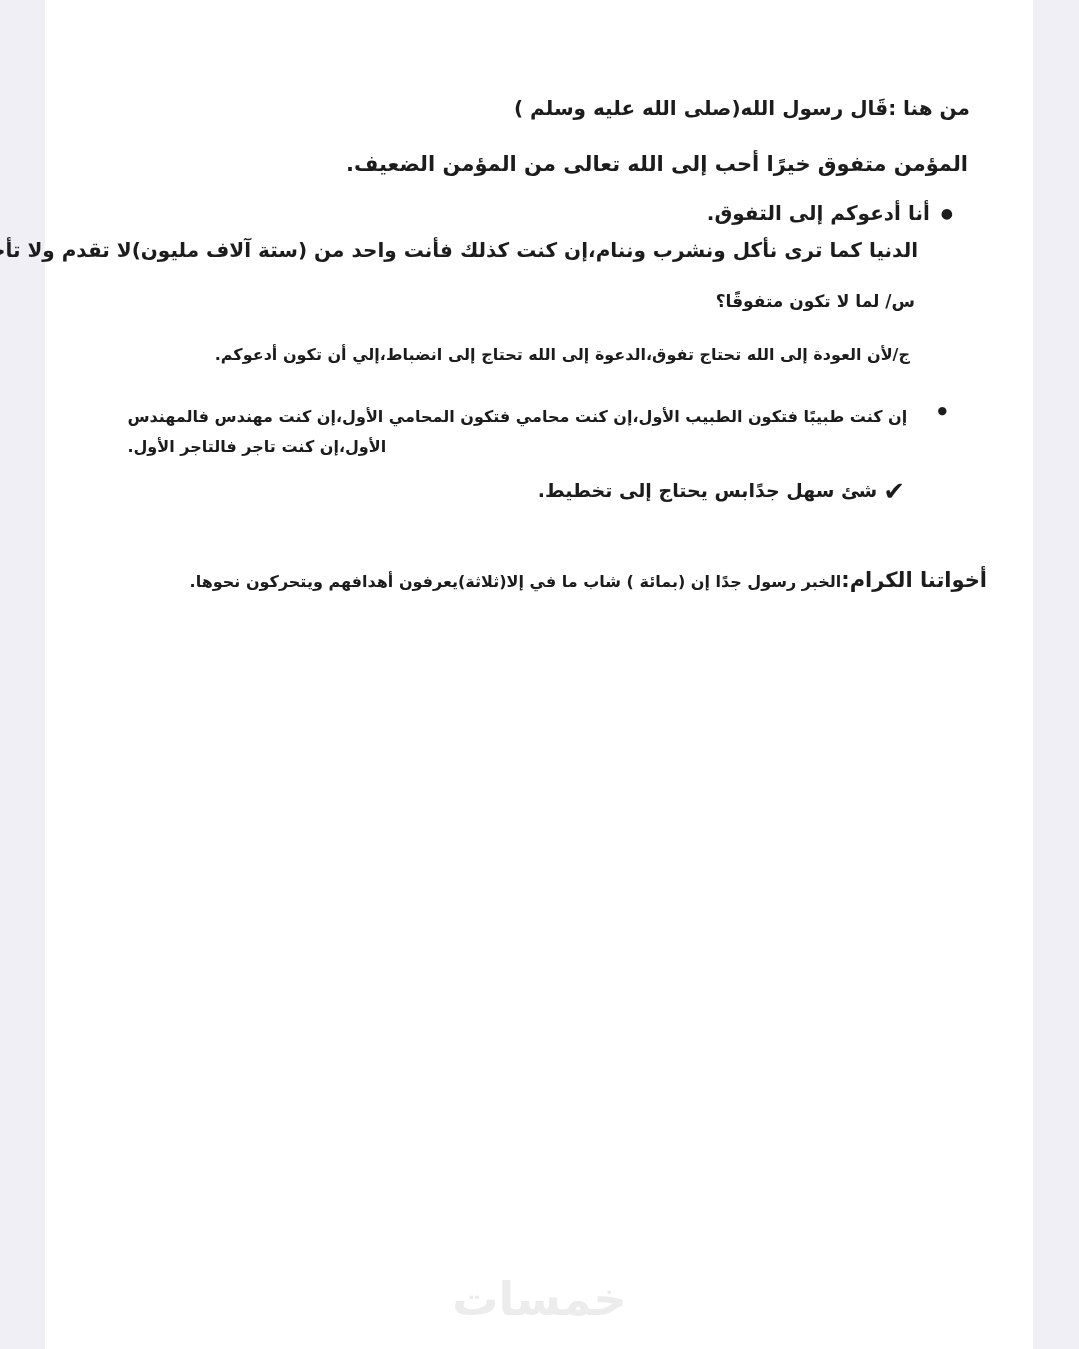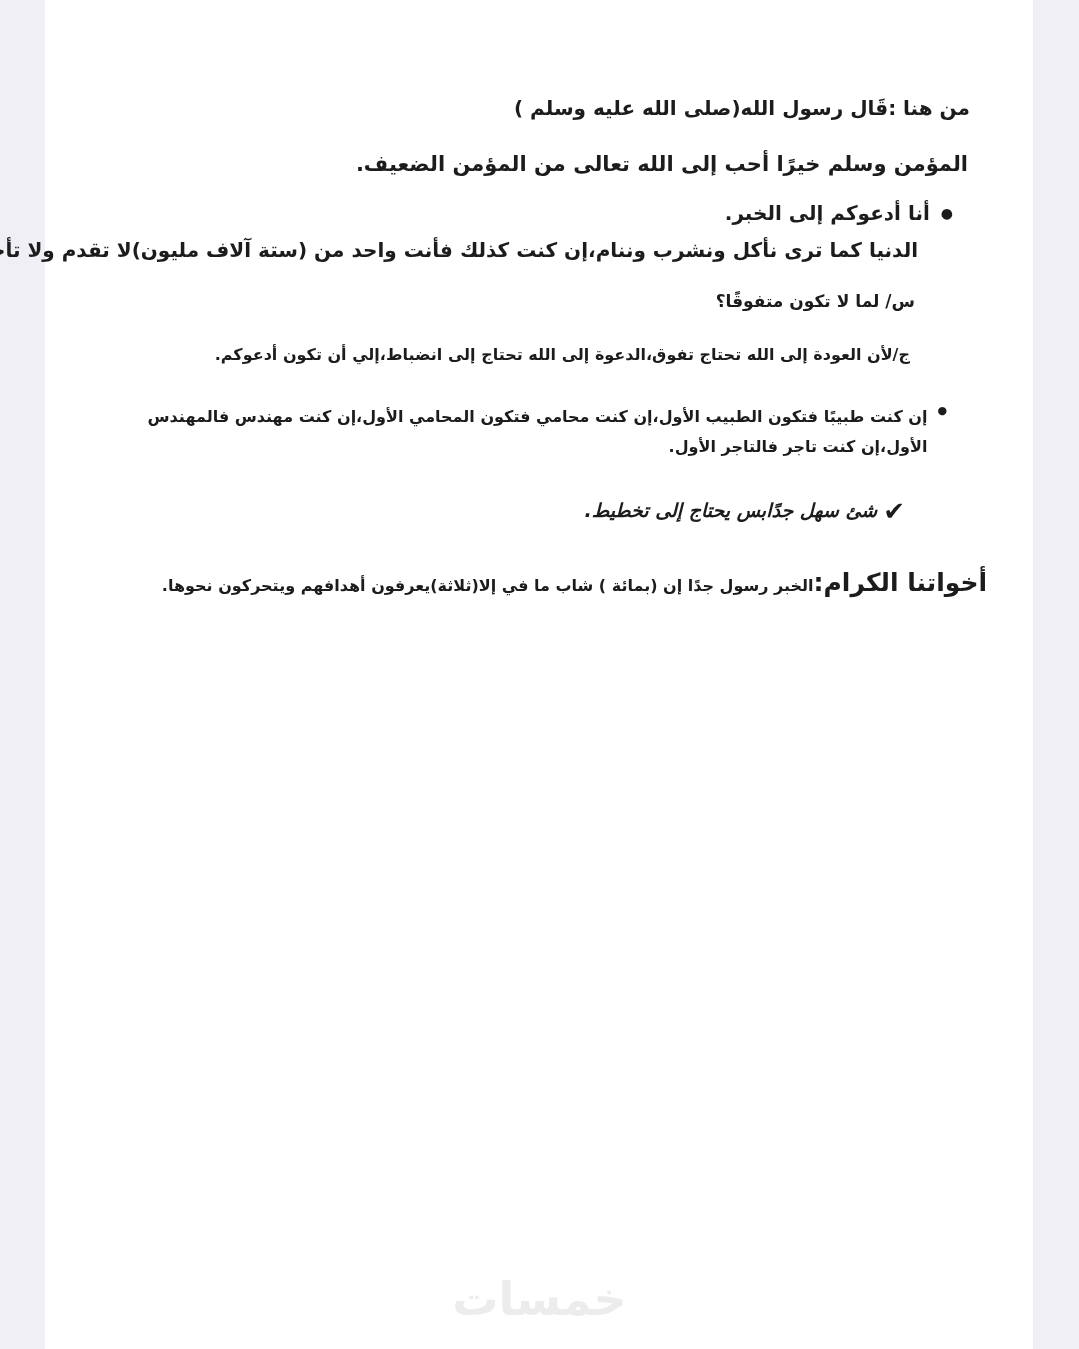--- a/index.html
+++ b/index.html
@@ -22,39 +22,39 @@
     bottom: 0;
     background: #f0eff5;
   }
   .side-strip.left  { left: 0;  width: 45px; }
   .side-strip.right { right: 0; width: 46px; }
 
   .para {
     position: absolute;
     white-space: nowrap;
     font-weight: bold;
-    text-align: right;
+    text-align: left;
     line-height: 1.35;
   }
   .title        { top: 95px;  right: 109px; font-size: 20px; }
   .hadith       { top: 150px; right: 111px; font-size: 21px; }
   .bullet-row   { top: 200px; right: 126px; font-size: 20px; }
   .sub-line     { top: 237px; right: 161px; font-size: 20px; }
   .question     { top: 290px; right: 164px; font-size: 17px; }
   .answer       { top: 344px; right: 169px; font-size: 16px; }
   .bullet2-row  { top: 402px; right: 132px; font-size: 16px; white-space: normal; }
   .bullet2-row .wrap-text {
     display: inline-block;
     width: 800px;
     vertical-align: top;
     line-height: 1.9;
   }
-  .check-row    { top: 494px; right: 174px; font-size: 19px; font-style: italic; }
+  .check-row    { top: 474px; right: 174px; font-size: 19px; }
   .closing      { top: 566px; right: 92px;  font-size: 16px; }
-  .closing .lead { font-size: 25px; margin-top: 44px; }
+  .closing .lead { font-size: 21px; margin-top: 44px; }
 
   .dot {
     display: inline-block;
     font-size: 14px;
     vertical-align: 2px;
     margin-left: 11px;
   }
   .bullet2-row .dot {
     font-size: 11px;
     vertical-align: 4px;
@@ -80,24 +80,24 @@
   }
 </style>
 </head>
 <body>
 
 <div class="side-strip left"></div>
 <div class="side-strip right"></div>
 
 <div class="para title">من هنا :قَال رسول الله(صلى الله عليه وسلم )</div>
 
-<div class="para hadith">المؤمن وسلم خيرًا أحب إلى الله تعالى من المؤمن الضعيف.</div>
+<div class="para hadith">المؤمن متفوق خيرًا أحب إلى الله تعالى من المؤمن الضعيف.</div>
 
 <div class="para bullet-row">
-  <span class="dot">●</span><span>أنا أدعوكم إلى الخبر.</span>
+  <span class="dot">●</span><span>أنا أدعوكم إلى التفوق.</span>
 </div>
 
 <div class="para sub-line">الدنيا كما ترى نأكل ونشرب وننام،إن كنت كذلك فأنت واحد من (ستة آلاف مليون)لا تقدم ولا تأخر.</div>
 
 <div class="para question">س/ لما لا تكون متفوقًا؟</div>
 
 <div class="para answer">ج/لأن العودة إلى الله تحتاج تفوق،الدعوة إلى الله تحتاج إلى انضباط،إلي أن تكون أدعوكم.</div>
 
 <div class="para bullet2-row">
   <span class="dot">●</span><span class="wrap-text">إن كنت طبيبًا فتكون الطبيب الأول،إن كنت محامي فتكون المحامي الأول،إن كنت مهندس فالمهندس الأول،إن كنت تاجر فالتاجر الأول.</span>

